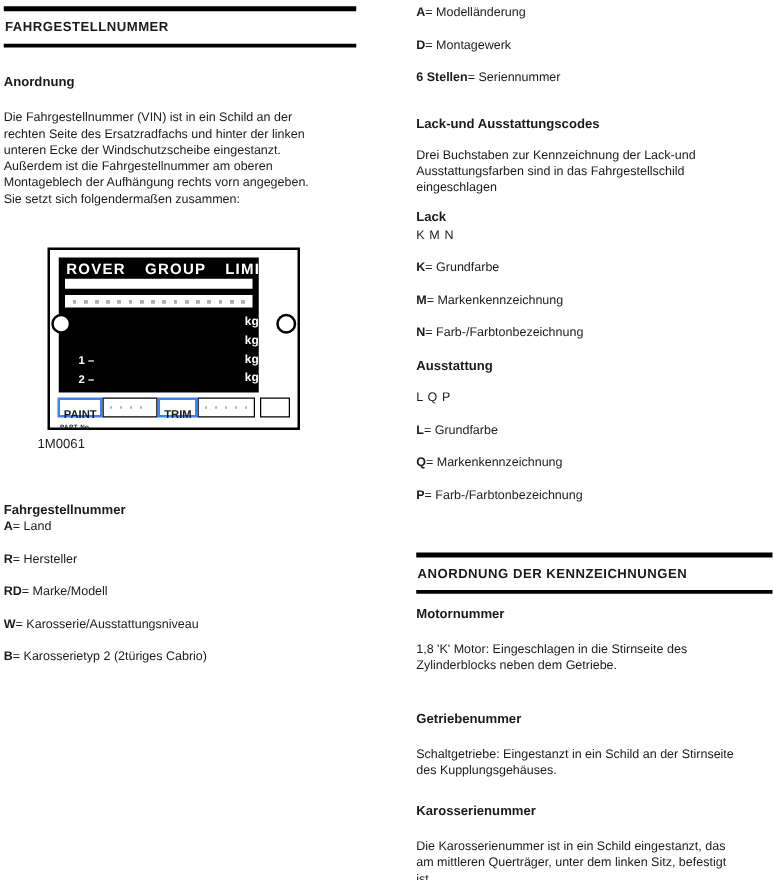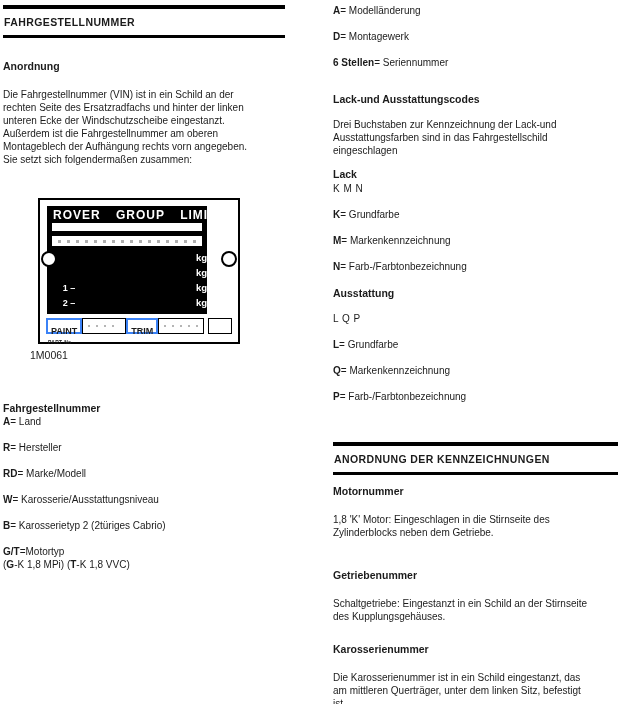--- a/index.html
+++ b/index.html
@@ -161,24 +161,20 @@
 
   <div class="h" style="margin-top:40px;">Fahrgestellnummer</div>
 
 
   <div class="def-item"><b>A</b><span>= Land</span></div>
   <div class="def-item"><b>R</b><span>= Hersteller</span></div>
   <div class="def-item"><b>RD</b><span>= Marke/Modell</span></div>
   <div class="def-item"><b>W</b><span>= Karosserie/Ausstattungsniveau</span></div>
   <div class="def-item"><b>B</b><span>= Karosserietyp 2 (2türiges Cabrio)</span></div>
 
-  <div class="def-item">
-    <div><b>G/T</b><span>=Motortyp</span></div>
-    <div class="def-sub">(<b>G</b>-K 1,8 MPi) (<b>T</b>-K 1,8 VVC)</div>
-  </div>
 
 
 </div>
 
 <div class="col col-right">
 
   <div class="def-item" style="margin-top:4px;"><b>A</b><span>= Modelländerung</span></div>
   <div class="def-item"><b>D</b><span>= Montagewerk</span></div>
   <div class="def-item"><b>6 Stellen</b><span>= Seriennummer</span></div>
 

